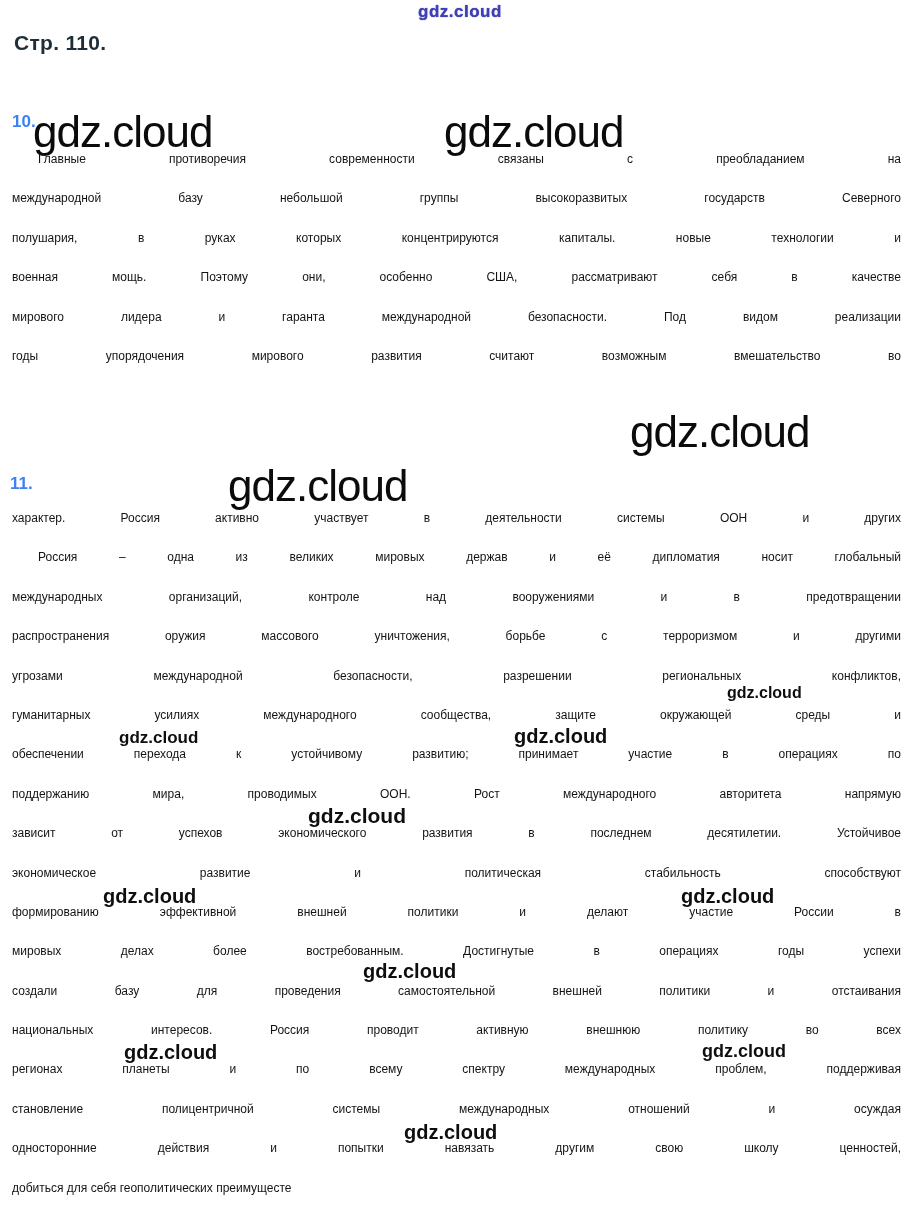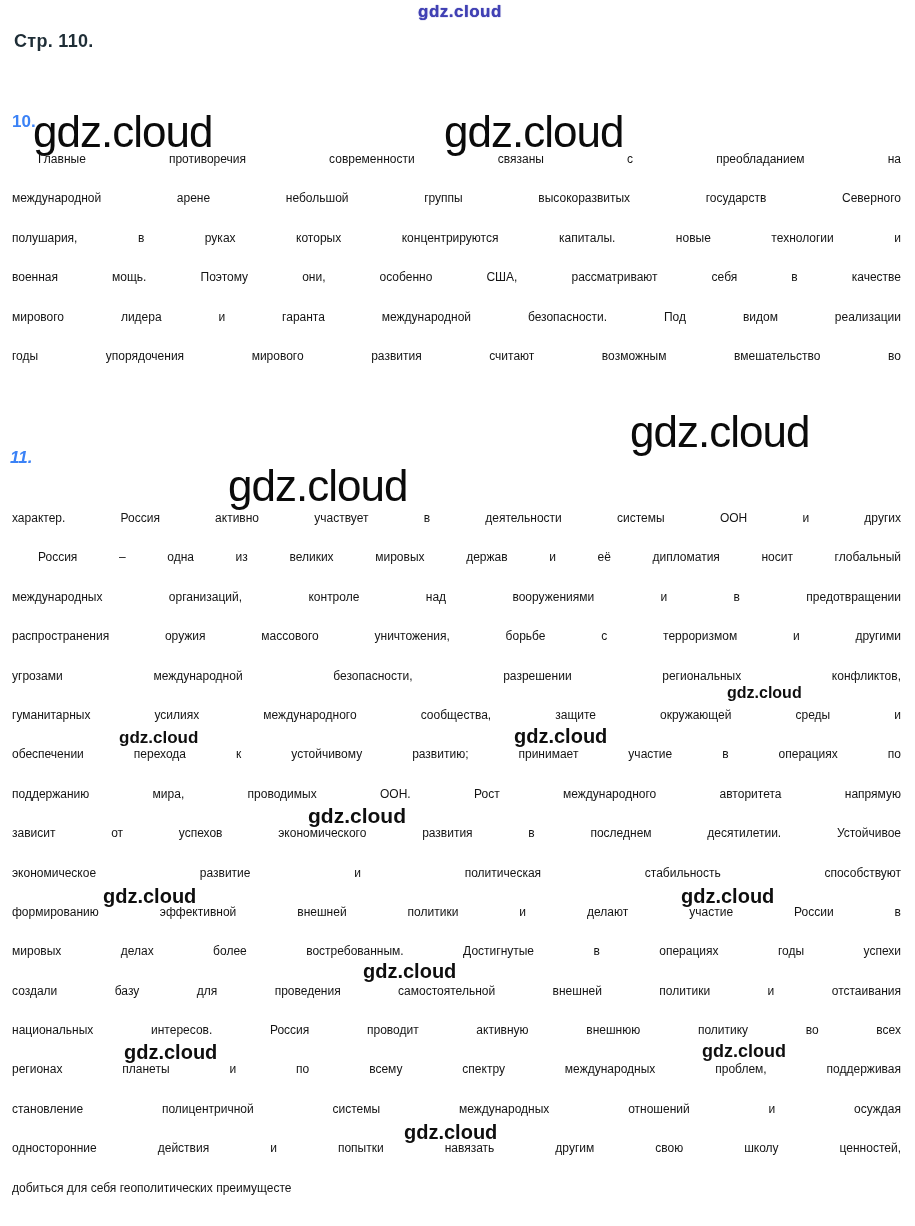--- a/index.html
+++ b/index.html
@@ -13,29 +13,29 @@
   }
   .wm-top{
     position:absolute;left:418px;top:2px;
     font-size:17px;font-weight:bold;
     color:#4040b4;
     text-shadow:0 0 1px #2b2ba6;
     letter-spacing:0.5px;
   }
   .page-heading{
     position:absolute;left:14px;top:31px;
-    font-size:18px;font-weight:bold;color:#1e2d36;
+    font-size:21px;font-weight:bold;color:#1e2d36;
     letter-spacing:0.3px;
   }
   .sec-num{
     position:absolute;
     font-size:17px;font-weight:bold;color:#3b82f6;
   }
   .sec-num.n10{left:12px;top:112px;}
-  .sec-num.n11{left:10px;top:448px;font-style:italic;}
+  .sec-num.n11{left:10px;top:474px;}
   .wm-big{
     position:absolute;
     font-size:44px;font-weight:normal;color:#0b0b0b;
     letter-spacing:-1px;line-height:1;
     white-space:nowrap;
   }
   .wm-big.a{left:33px;top:110px;}
   .wm-big.b{left:444px;top:110px;}
   .wm-big.c{left:630px;top:410px;}
   .wm-big.d{left:228px;top:464px;}
@@ -76,21 +76,21 @@
 
   <div class="page-heading">Стр. 110.</div>
 
   <span class="sec-num n10">10.</span>
   <span class="wm-big a">gdz.cloud</span>
   <span class="wm-big b">gdz.cloud</span>
 
   <div class="para p10">
 
   <div class="tl indent">Главные противоречия современности связаны с преобладанием на</div>
-      <div class="tl">международной арене небольшой группы высокоразвитых государств Северного</div>
+      <div class="tl">международной базу небольшой группы высокоразвитых государств Северного</div>
       <div class="tl">полушария, в руках которых концентрируются капиталы. новые технологии и</div>
       <div class="tl">военная мощь. Поэтому они, особенно США, рассматривают себя в качестве</div>
       <div class="tl">мирового лидера и гаранта международной безопасности. Под видом реализации</div>
       <div class="tl">годы упорядочения мирового развития считают возможным вмешательство во</div>
     </div>
 
   <span class="wm-big c">gdz.cloud</span>
 
   <span class="sec-num n11">11.</span>
   <span class="wm-big d">gdz.cloud</span>

